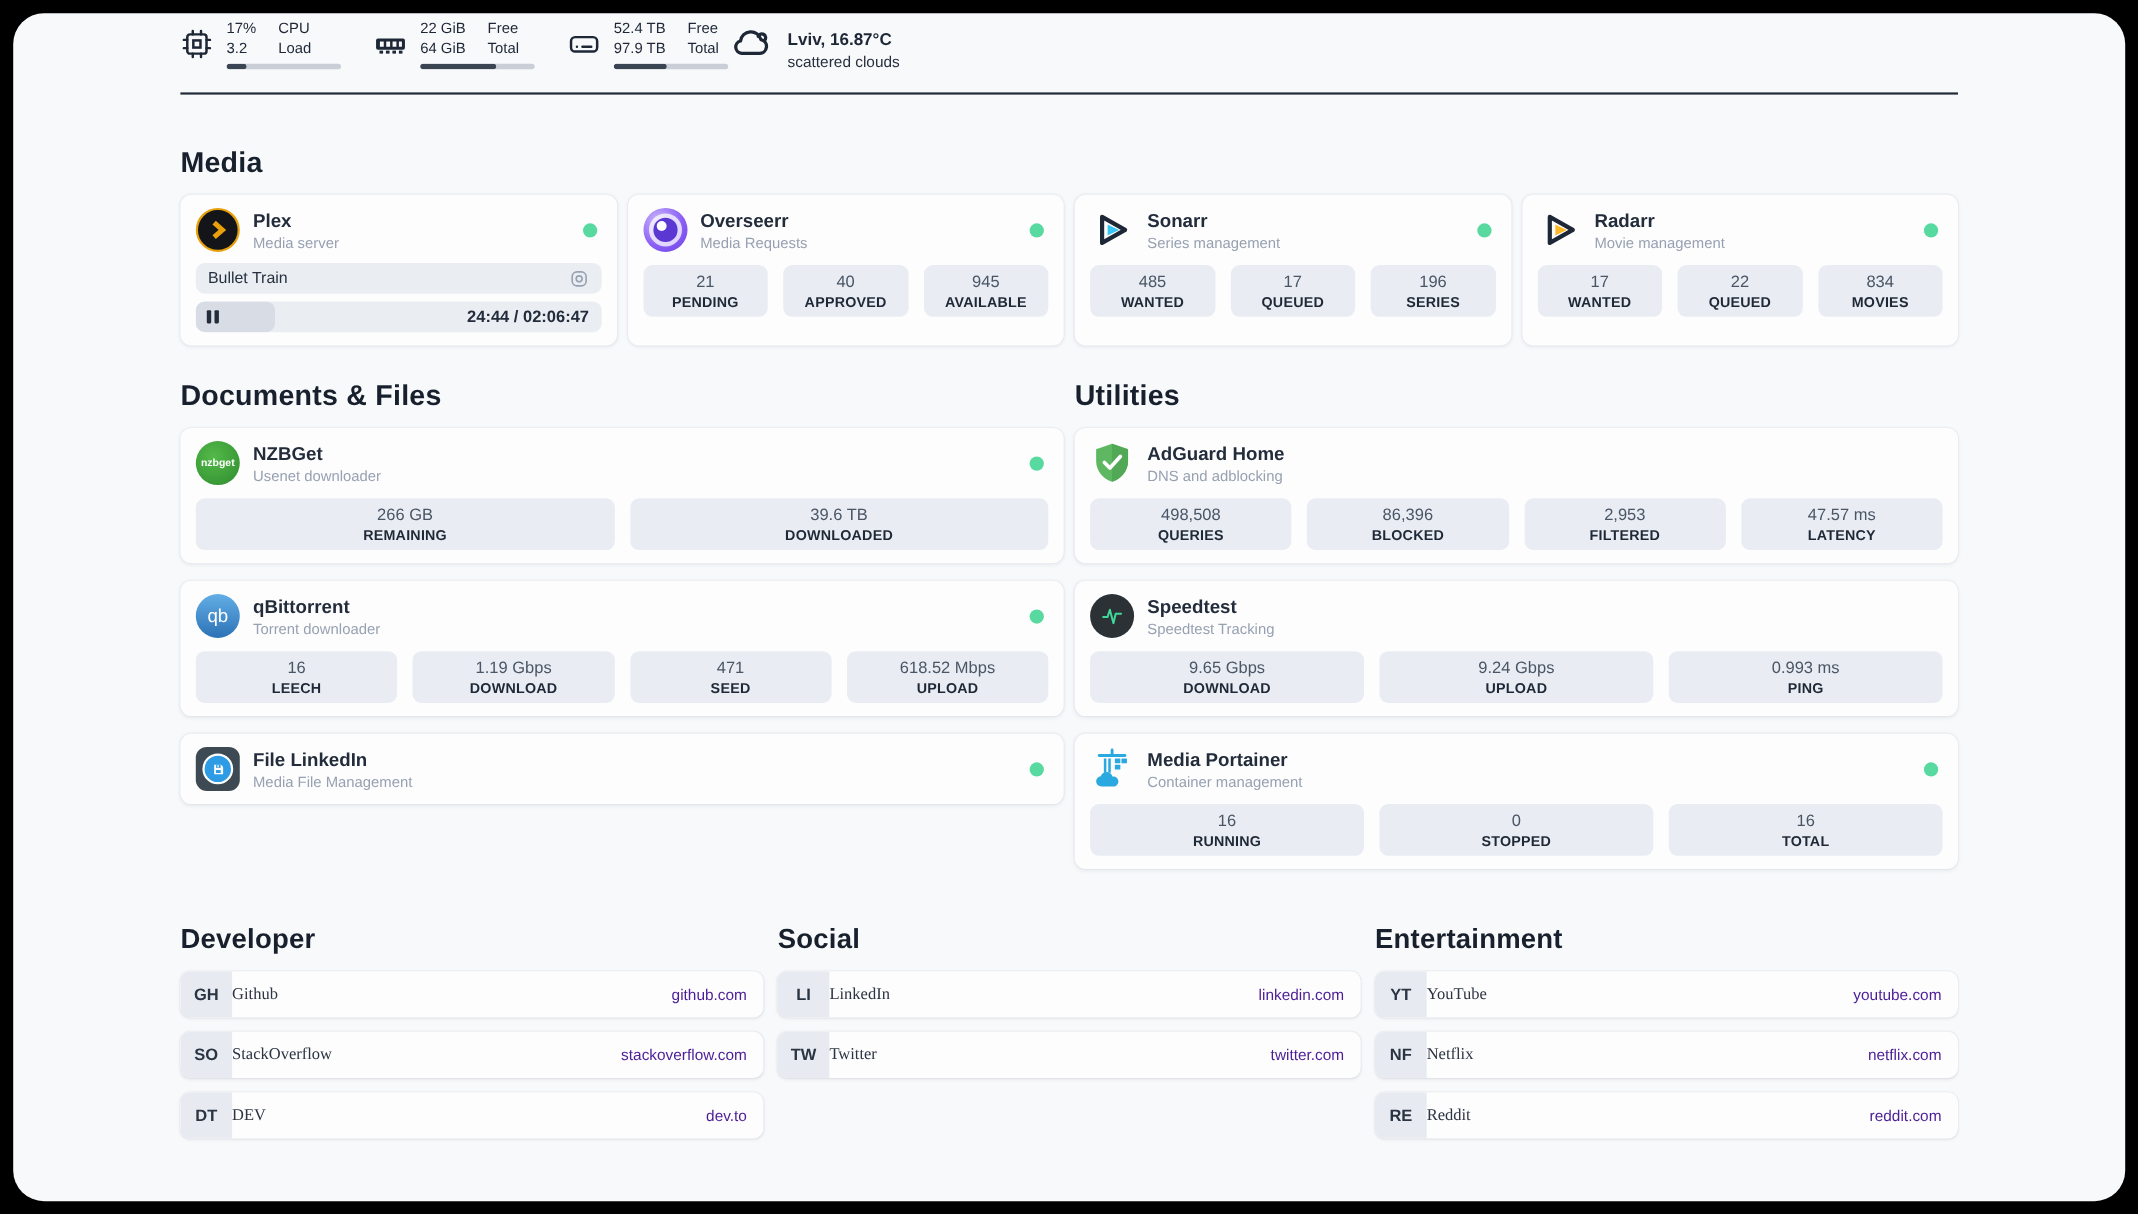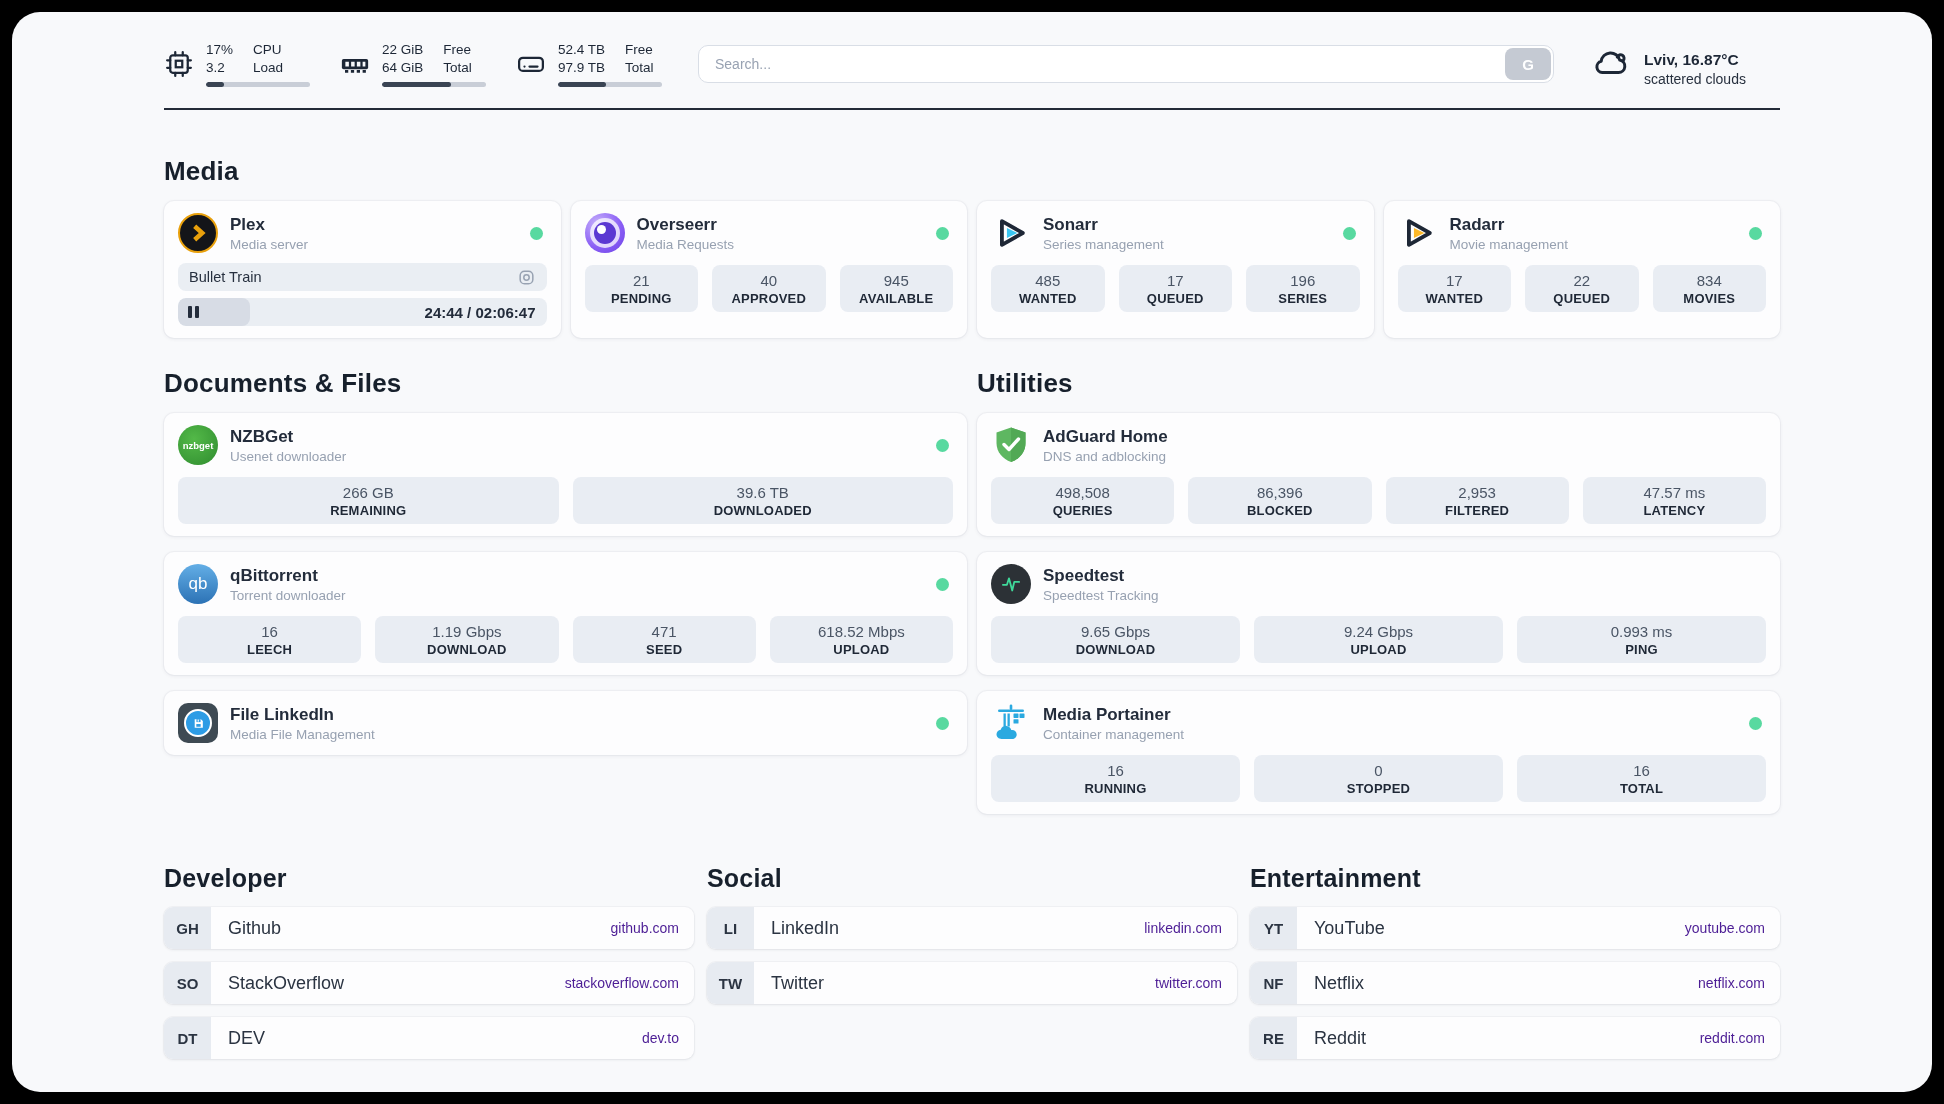--- a/index.html
+++ b/index.html
@@ -1,18 +1,18 @@
 <!DOCTYPE html>
 <html><head>
 <meta charset="utf-8">
 <style>
   * { box-sizing: border-box; margin: 0; padding: 0; }
   html, body { width: 1944px; height: 1104px; background: #000; font-family: "Liberation Sans", "DejaVu Sans", sans-serif; }
   .frame { position: absolute; inset: 12px; background: #f8f9fb; border-radius: 28px; overflow: hidden; }
-  .content { width: 1616px; margin: 0 auto; padding-top: 24px; }
+  .content { width: 1616px; margin: 0 auto; }
 
   
   .topbar { display: flex; align-items: center; height: 56px; }
   .sysstats { display: flex; gap: 30px; align-items: center; }
   .sysstat { display: flex; gap: 12px; align-items: center; }
   .sysicon { display: flex; align-items: center; }
   .sysbody { display: flex; flex-direction: column; gap: 5px; }
   .sysrow { display: flex; gap: 20px; }
   .syscol div { font-size: 13.5px; color: #1d2736; line-height: 1.3; font-weight: 500; }
   .sysbar { height: 5px; background: #c9ced7; border-radius: 3px; overflow: hidden; min-width: 104px; }
@@ -68,21 +68,21 @@
   .qb-circle { width: 40px; height: 40px; border-radius: 50%; background: linear-gradient(180deg, #63aee6, #2c72b5); color: #fff; font-size: 17px; display: flex; align-items: center; justify-content: center; }
   .fb-square { width: 40px; height: 40px; border-radius: 10px; background: #3e4a53; display: flex; align-items: center; justify-content: center; }
   .fb-inner { width: 28px; height: 28px; border-radius: 50%; background: #2d9ce5; border: 2px solid #fff; display: flex; align-items: center; justify-content: center; }
   .st-circle { width: 40px; height: 40px; border-radius: 50%; background: #2c3136; display: flex; align-items: center; justify-content: center; }
 
   
   .grid3 .section-title { font-size: 25px; margin-bottom: 14px; }
   .link-rows { display: flex; flex-direction: column; gap: 13px; }
   .link-row { display: flex; align-items: center; height: 42px; background: #fdfdfe; border-radius: 9px; box-shadow: 0 1px 3px rgba(25,35,55,.08), 0 0 0 1px rgba(25,35,55,.03); overflow: hidden; cursor: pointer; }
   .link-badge { width: 47px; align-self: stretch; background: #e7ebf1; display: flex; align-items: center; justify-content: center; font-size: 15px; font-weight: 600; color: #2b3442; flex: none; }
-  .link-name { margin-left: 17px; font-size: 18px; color: #2b3442; }
+  .link-name { font-size: 15px; color: #2b3442; font-family: Liberation Serif, serif; }
   .link-url { margin-left: auto; margin-right: 15px; font-size: 14px; color: #4c1d95; }
 </style>
 </head>
 <body>
 
 <div class="frame">
 <div class="content">
 
   <div class="topbar">
     <div class="sysstats">
@@ -161,24 +161,20 @@
                   <div>Total</div>
                 </div>
           </div>
           <div class="sysbar">
                 <div class="sysbar-fill" style="width: 46%;"></div>
               </div>
         </div>
       </div>
     </div>
 
-    <div class="search">
-      <input type="text" placeholder="Search..." style="">
-      <button class="search-btn">G</button>
-    </div>
 
     <div class="weather">
       <span>
         <svg width="42" height="42" viewBox="0 0 24 24" fill="none" stroke="#1d2736" stroke-width="1.7" stroke-linecap="round" stroke-linejoin="round">
               <path d="M7 18h9.3a3.6 3.6 0 0 0 .7-7.13A5.4 5.4 0 0 0 6.4 11.6 3.25 3.25 0 0 0 7 18z"></path>
               <path d="M15.6 9.2a2 2 0 1 1 3.3 2.1"></path>
             </svg>
       </span>
       <div>
         <div class="w1">Lviv, 16.87°C</div>

